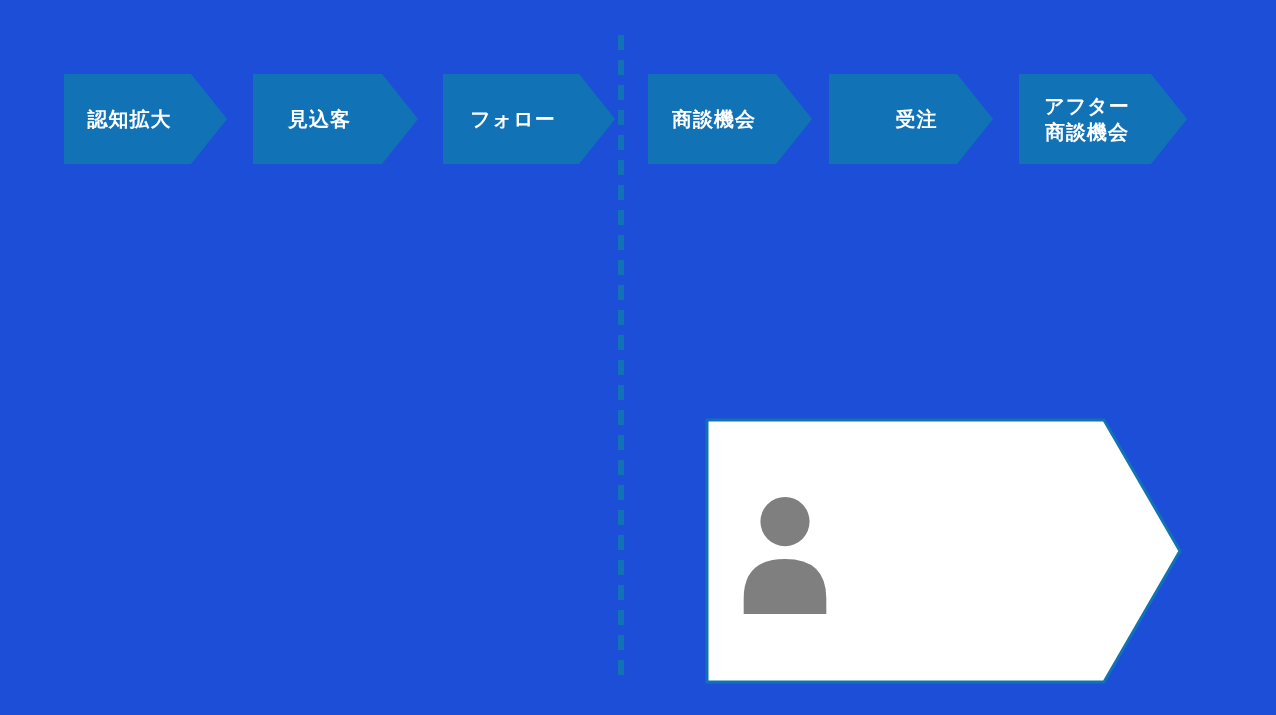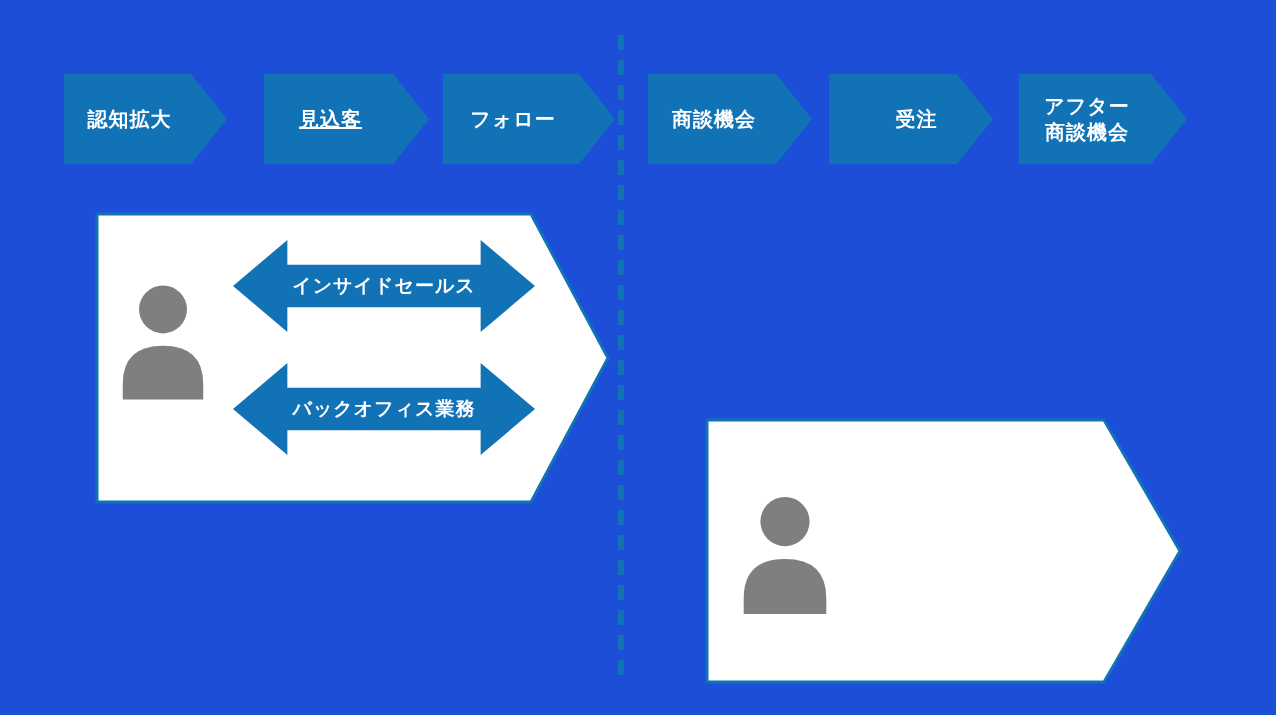--- a/index.html
+++ b/index.html
@@ -87,51 +87,29 @@
     letter-spacing: 1px;
     white-space: nowrap;
   }
 </style>
 </head>
 <body>
 
 <div class="canvas">
 
   <div class="stage" style="left:64px;  width:163px;"><span>認知拡大</span></div>
-  <div class="stage" style="left:264px; width:165px;text-decoration:underline;"><span>見込客</span></div>
+  <div class="stage" style="left:253px; width:165px;"><span>見込客</span></div>
   <div class="stage" style="left:443px; width:172px;"><span>フォロー</span></div>
   <div class="stage" style="left:648px; width:164px;text-align:right;"><span>商談機会</span></div>
   <div class="stage" style="left:829px; width:164px;padding-left:43px;"><span>受注</span></div>
   <div class="stage" style="left:1019px;width:168px;"><span>アフター
 商談機会</span></div>
 
   <div class="divider"></div>
 
-  <div class="group" style="left:95px; top:212px; width:515px; height:292px;">
-    <svg class="group-outline" viewBox="0 0 515 292">
-      <polygon points="2,2 436,2 513,146 436,290 2,290" fill="#ffffff" stroke="#1272B6" stroke-width="3"></polygon>
-    </svg>
-
-    <div class="person" style="left:22px; top:70px; width:92px; height:120px;">
-      <svg viewBox="0 0 96 120">
-        <circle class="fill" cx="48" cy="26" r="25"></circle>
-        <path class="fill" d="M6 120 V104 Q6 64 48 64 Q90 64 90 104 V120 Z"></path>
-      </svg>
-    </div>
-
-    <div class="darrow" style="left:138px; top:28px; width:302px; height:92px;">
-      <div class="darrow-bg"></div>
-      <span class="darrow-label">インサイドセールス</span>
-    </div>
-
-    <div class="darrow" style="left:138px; top:151px; width:302px; height:92px;">
-      <div class="darrow-bg"></div>
-      <span class="darrow-label">バックオフィス業務</span>
-    </div>
-  </div>
 
   <div class="group" style="left:705px; top:418px; width:477px; height:266px;">
     <svg class="group-outline" viewBox="0 0 477 266">
       <polygon points="2,2 399,2 475,133 399,264 2,264" fill="#ffffff" stroke="#1272B6" stroke-width="3"></polygon>
     </svg>
 
     <div class="person" style="left:30px; top:78px; width:100px; height:118px;">
       <svg viewBox="0 0 96 120">
         <circle class="fill" cx="48" cy="26" r="25"></circle>
         <path class="fill" d="M6 120 V104 Q6 64 48 64 Q90 64 90 104 V120 Z"></path>

